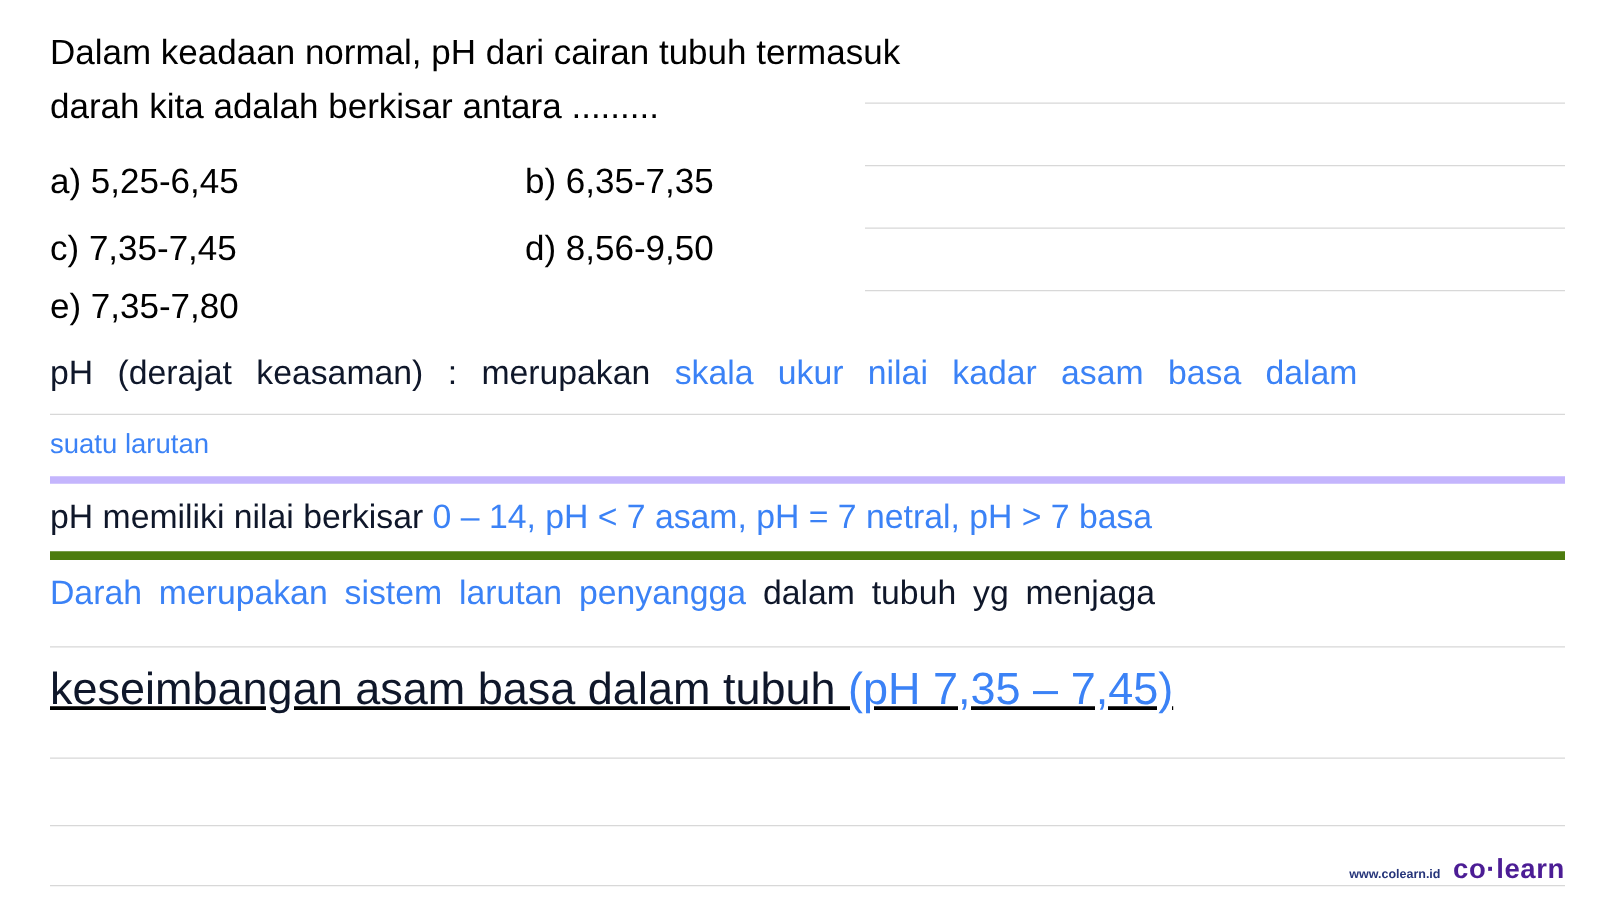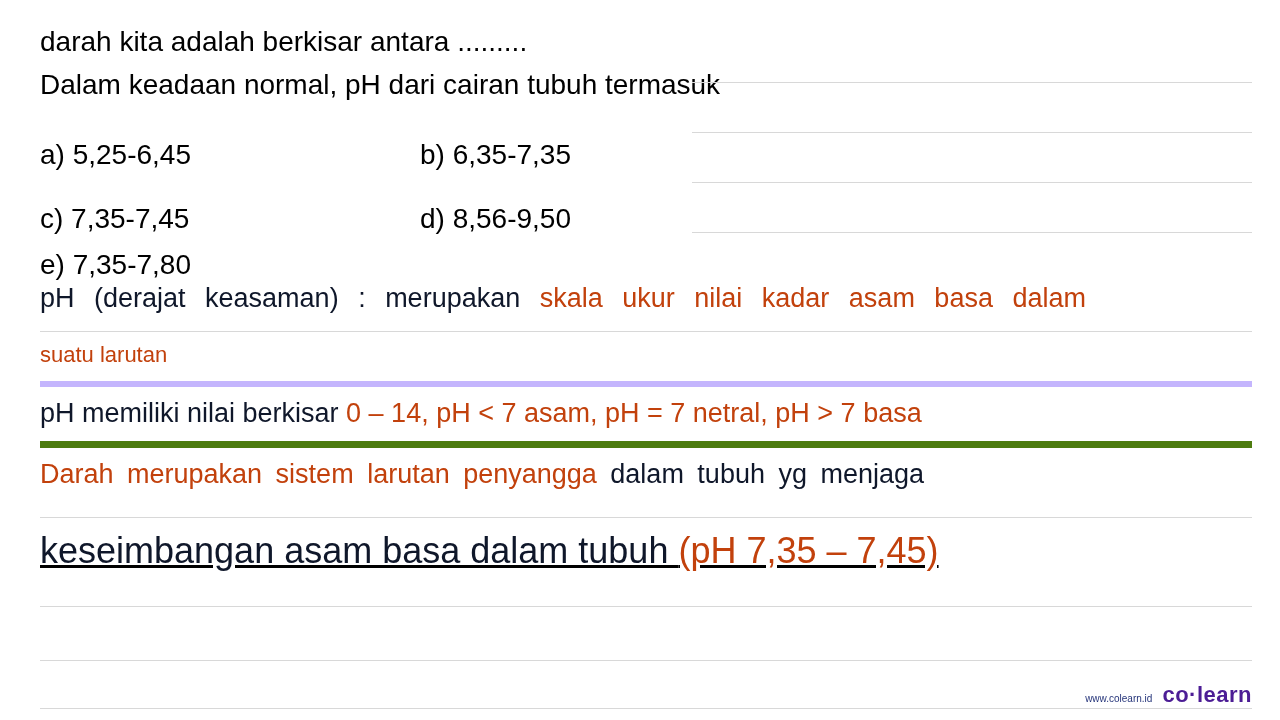--- a/index.html
+++ b/index.html
@@ -19,21 +19,21 @@
       padding: 20px 40px 0 40px;
     }
     .question-line {
       font-size: 28px;
       color: #000000;
       line-height: 1.55;
       font-weight: 500;
     }
     .options-row {
       display: flex;
-      margin-top: 32px;
+      margin-top: 22px;
     }
     .option-a, .option-c, .option-e {
       width: 380px;
     }
     .option-b, .option-d {
       flex: 1;
     }
     .option-text {
       font-size: 28px;
       color: #000000;
@@ -98,53 +98,54 @@
       text-decoration: underline;
     }
     .empty-line {
       border-bottom: 1px solid #d8d8d8;
       height: 48px;
     }
     .black-text {
       color: #0f172a;
     }
     .blue-text {
-      color: #c2410c;
+      color: #3b82f6;
     }
     .wide-space {
       word-spacing: 12px;
     }
     .footer {
       position: absolute;
       bottom: 12px;
       right: 28px;
       display: flex;
       align-items: baseline;
       gap: 10px;
     }
     .footer-url {
       font-size: 10px;
       color: #26357a;
+      font-weight: bold;
     }
     .footer-brand {
       font-size: 22px;
       color: #4c1d95;
       font-weight: 700;
       letter-spacing: 0.5px;
     }
     .footer-brand .dot {
       font-weight: 900;
     }
   </style>
 </head>
 <body>
 
 <div class="content">
+  <div class="question-line">Dalam keadaan normal, pH dari cairan tubuh termasuk</div>
   <div class="question-line">darah kita adalah berkisar antara .........</div>
-  <div class="question-line">Dalam keadaan normal, pH dari cairan tubuh termasuk</div>
 
   <div class="options-row">
     <div class="option-a option-text">a)  5,25-6,45</div>
     <div class="option-b option-text">b)  6,35-7,35</div>
   </div>
 
   <div class="options-row">
     <div class="option-c option-text">c)  7,35-7,45</div>
     <div class="option-d option-text">d)  8,56-9,50</div>
   </div>

